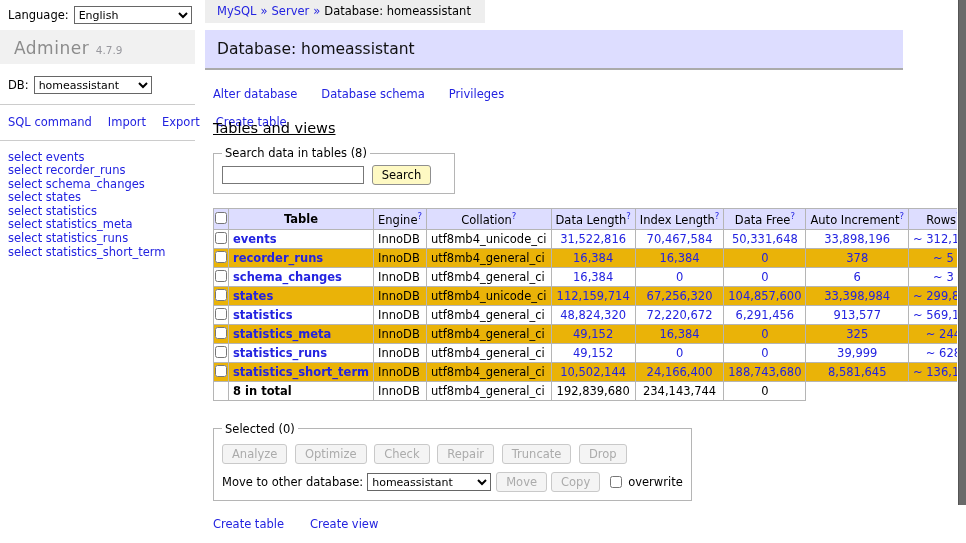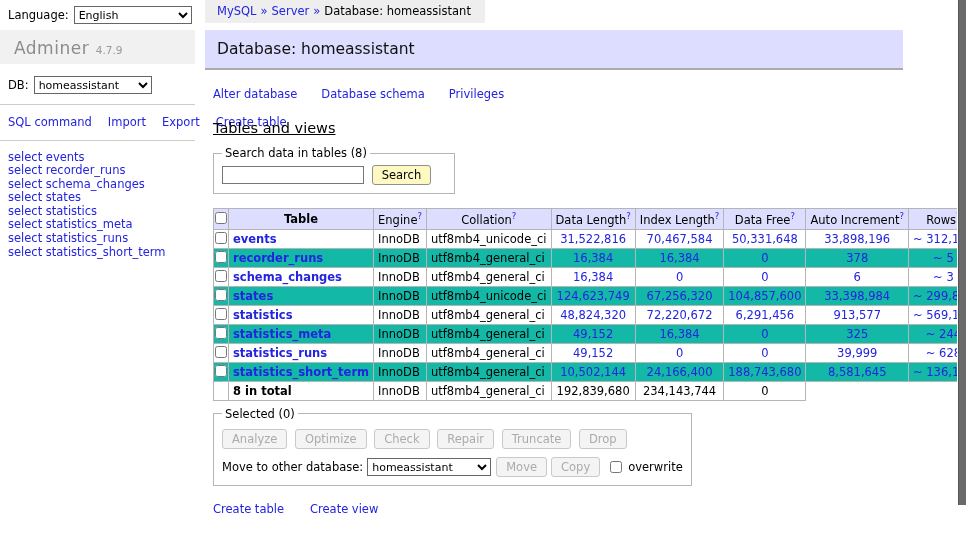--- a/index.html
+++ b/index.html
@@ -46,31 +46,31 @@
   .search-fieldset { display:inline-block; width:242px; }
   .search-input { width:142px; height:18px; border:1px solid #777; font-family:"DejaVu Sans", sans-serif; font-size:11.5px; padding:1px 3px; vertical-align:middle; }
   .search-btn { margin-left:4px; vertical-align:middle; }
 
   
   table.grid { border-collapse:collapse; margin:14px 0 0 8px; table-layout:fixed; }
   .grid th, .grid td { border:1px solid #b5b5b5; padding:2px 4px; height:17px; overflow:hidden; white-space:nowrap; font-size:11.5px; }
   .grid thead th { background:#ddf; font-weight:normal; text-align:center; }
   .grid thead th.th-table { font-weight:bold; text-align:center; }
   .grid sup.help { color:#2323e0; font-size:8.5px; cursor:pointer; }
-  .grid tr.stripe td { background:#14b8a6; }
+  .grid tr.stripe td { background:#eab308; }
   .grid td.c-check, .grid th.c-check { text-align:center; padding:0; }
   .grid td.num { text-align:center; }
   .grid td.num a { color:#2323e0; }
   .grid a.tbl-link { font-weight:bold; }
   .grid tr.total td { background:#fff; }
   .grid tr.total td.num { color:#000; }
   .grid input[type=checkbox] { width:12px; height:12px; margin:1px; }
 
   
-  .selected-fieldset { margin-top:6px; width:398px; }
+  .selected-fieldset { margin-top:21px; width:398px; }
   .btn-row { margin:3px 0 2px; }
   .btn-row button, .mini-btn { margin-right:4px; }
   button:disabled { color:#ababab; background:#f4f4f4; border-color:#c9c9c9; }
   .move-row { margin-top:8px; white-space:nowrap; }
   .move-row select { width:124px; margin:0 5px 0 4px; }
   .move-row label.ovr { margin-left:4px; }
   .move-row input[type=checkbox] { vertical-align:middle; margin:0 2px 0 6px; width:12px; height:12px; }
 
   .bottom-links { margin:16px 0 0 8px; }
   .bottom-links a { margin-right:26px; }
@@ -184,21 +184,21 @@
             <td class="num"><a>0</a></td>
             <td class="num"><a>0</a></td>
             <td class="num"><a>6</a></td>
             <td class="num"><a>~ 3</a></td>
           </tr>
           <tr class="stripe">
             <td class="c-check"><input type="checkbox" style=""></td>
             <td><a class="tbl-link">states</a></td>
             <td>InnoDB</td>
             <td>utf8mb4_unicode_ci</td>
-            <td class="num"><a>124,623,749</a></td>
+            <td class="num"><a>112,159,714</a></td>
             <td class="num"><a>67,256,320</a></td>
             <td class="num"><a>104,857,600</a></td>
             <td class="num"><a>33,398,984</a></td>
             <td class="num"><a>~ 299,833</a></td>
           </tr>
           <tr>
             <td class="c-check"><input type="checkbox" style=""></td>
             <td><a class="tbl-link">statistics</a></td>
             <td>InnoDB</td>
             <td>utf8mb4_general_ci</td>

